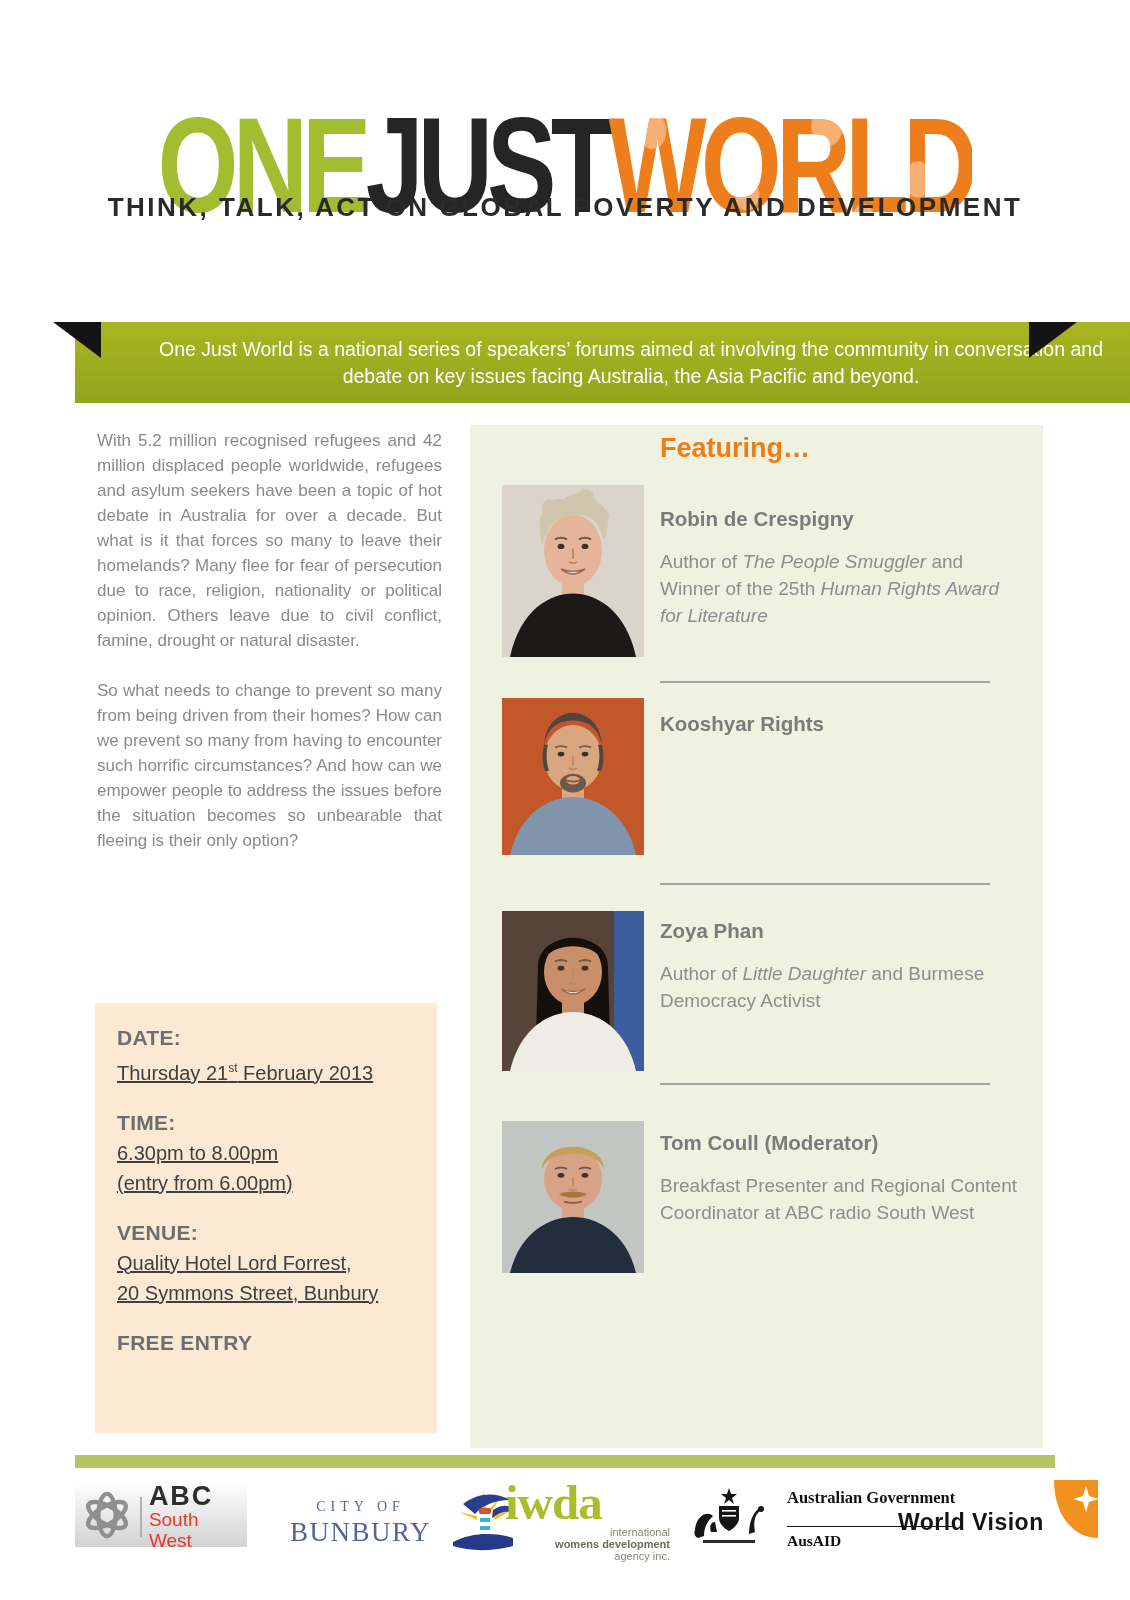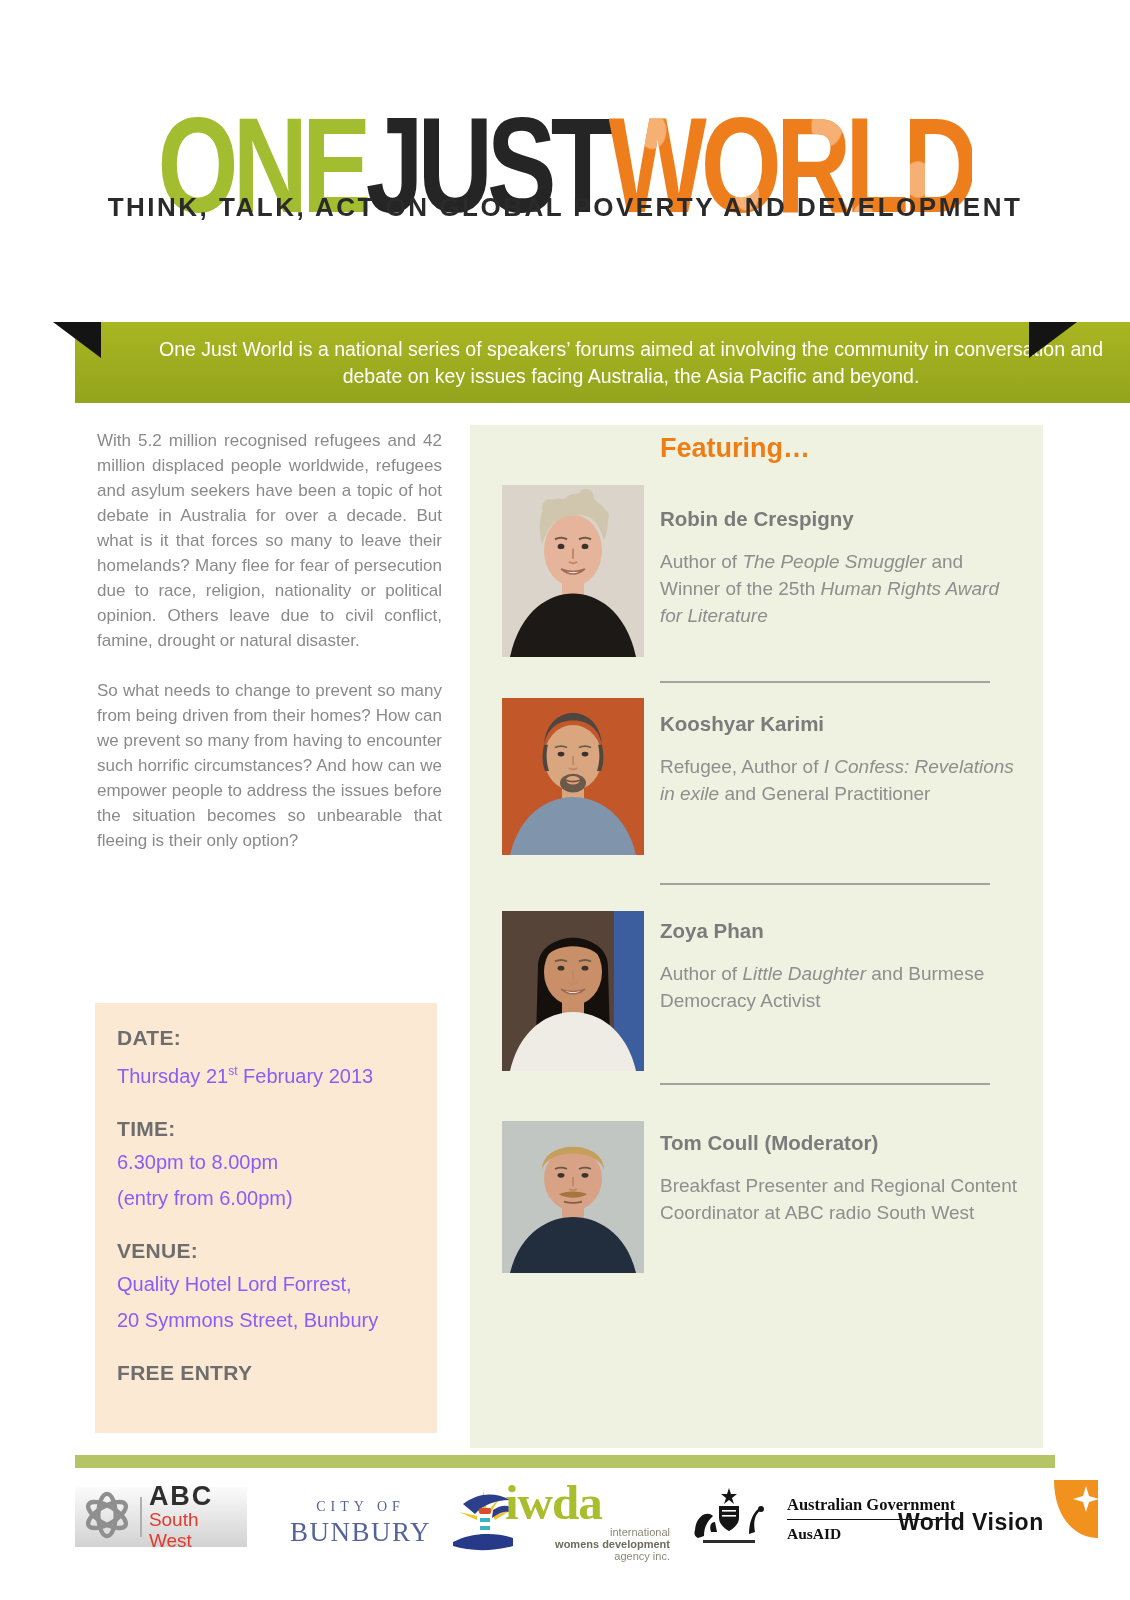--- a/index.html
+++ b/index.html
@@ -41,21 +41,21 @@
 
   
   .intro{position:absolute;top:428px;left:97px;width:345px;color:#8a8a8a;
          font-size:17px;line-height:25px;text-align:justify;}
   .intro p{margin:0 0 25px 0;}
 
   .details-box{position:absolute;top:1003px;left:95px;width:342px;height:430px;
                background:#fbe9d4;box-sizing:border-box;padding:20px 14px 1px 22px;}
   .grp{margin-bottom:20px;}
   .detail-label{font-size:21px;font-weight:bold;color:#6e6e6e;line-height:30px;letter-spacing:0.3px;}
-  .detail-value{font-size:20px;color:#8b5cf6;line-height:36px;}
+  .detail-value{font-size:20px;color:#404040;line-height:30px;text-decoration:underline;}
   .detail-value sup{font-size:12px;}
   .rsvp-url{cursor:pointer;}
 
   
   .feature-panel{position:absolute;top:425px;left:470px;width:573px;height:1023px;background:#eff1e1;}
   .featuring{position:absolute;left:190px;top:8px;margin:0;font-size:27px;font-weight:bold;color:#ee7d13;}
   .speakers{position:absolute;left:0;top:0;width:100%;height:100%;}
   .speaker-row{position:absolute;left:0;width:100%;}
   .r0{top:60px;} .r1{top:273px;} .r2{top:486px;} .r3{top:696px;}
   .speaker-photo{position:absolute;left:32px;top:0;width:142px;background:#ddd;}
@@ -81,21 +81,21 @@
   .bunbury{position:absolute;left:290px;top:1488px;display:flex;align-items:center;gap:4px;}
   .bun-text{text-align:center;font-family:"Liberation Serif",serif;color:#56639a;}
   .bun-l1{font-size:14px;letter-spacing:5px;}
   .bun-l2{font-size:27px;letter-spacing:1.5px;margin-top:2px;}
   .iwda{position:absolute;left:505px;top:1481px;width:165px;}
   .iwda-name{font-family:"Liberation Serif",serif;font-weight:bold;font-size:49px;line-height:44px;color:#a9bd2d;letter-spacing:-1px;}
   .iwda-subs{margin-top:1px;font-size:11px;line-height:12px;color:#8a8878;text-align:right;}
   .iwda-sub-bold{font-weight:bold;color:#6e6c5c;}
   .ausaid{position:absolute;left:683px;top:1486px;display:flex;align-items:center;gap:12px;}
   .ausaid-text{font-family:"Liberation Serif",serif;color:#111;}
-  .ausaid-l1{font-size:16.5px;font-weight:bold;border-bottom:1.5px solid #111;padding-bottom:4px;}
+  .ausaid-l1{font-size:16.5px;font-weight:bold;border-bottom:1.5px solid #111;padding-bottom:18px;}
   .ausaid-l2{font-size:15.5px;font-weight:bold;margin-top:5px;}
   .worldvision{position:absolute;left:898px;top:1478px;display:flex;align-items:center;gap:4px;}
   .wv-text{font-size:23px;font-weight:bold;color:#141414;letter-spacing:0.5px;margin-top:22px;}
 </style>
 </head>
 <body>
 
 <div class="page">
 
   <div class="logo-wrap">
@@ -175,22 +175,21 @@
               <ellipse cx="71" cy="88" rx="7" ry="4.5" fill="#d9a67f"></ellipse>
               <path d="M64,88 Q71,91 78,88" stroke="#7a4f3a" stroke-width="2" fill="none"></path>
               <ellipse cx="59" cy="60" rx="3.4" ry="2.6" fill="#3b332b"></ellipse>
               <ellipse cx="83" cy="60" rx="3.4" ry="2.6" fill="#3b332b"></ellipse>
               <path d="M53,53 Q59,50 65,53" stroke="#6b5a48" stroke-width="2" fill="none"></path>
               <path d="M77,53 Q83,50 89,53" stroke="#6b5a48" stroke-width="2" fill="none"></path>
               <path d="M71,62 L71,72 M67,75 Q71,78 75,75" stroke="#c08a6a" stroke-width="2" fill="none"></path>
             </svg>
           </div>
           <div class="speaker-text">
-            <div class="speaker-name">Kooshyar Karimi</div>
-            <div class="speaker-bio"><span>Refugee, Author of </span><em>I Confess: Revelations in exile</em><span> and General Practitioner</span></div>
+            <div class="speaker-name">Kooshyar Rights</div>
           </div>
         </div>
         <div class="speaker-row r2">
           <div class="speaker-photo">
             <svg viewBox="0 0 142 168" preserveAspectRatio="none" width="100%" height="100%">
               <rect width="142" height="168" fill="#564438"></rect>
               <rect x="112" width="30" height="168" fill="#3c5e9e"></rect>
               <path d="M36,60 C34,18 108,18 106,60 L109,168 L33,168 Z" fill="#16100c"></path>
               <rect x="60" y="92" width="22" height="22" fill="#c98f68"></rect>
               <path d="M8,168 C18,122 48,106 71,106 C94,106 124,122 134,168 Z" fill="#efece6"></path>

